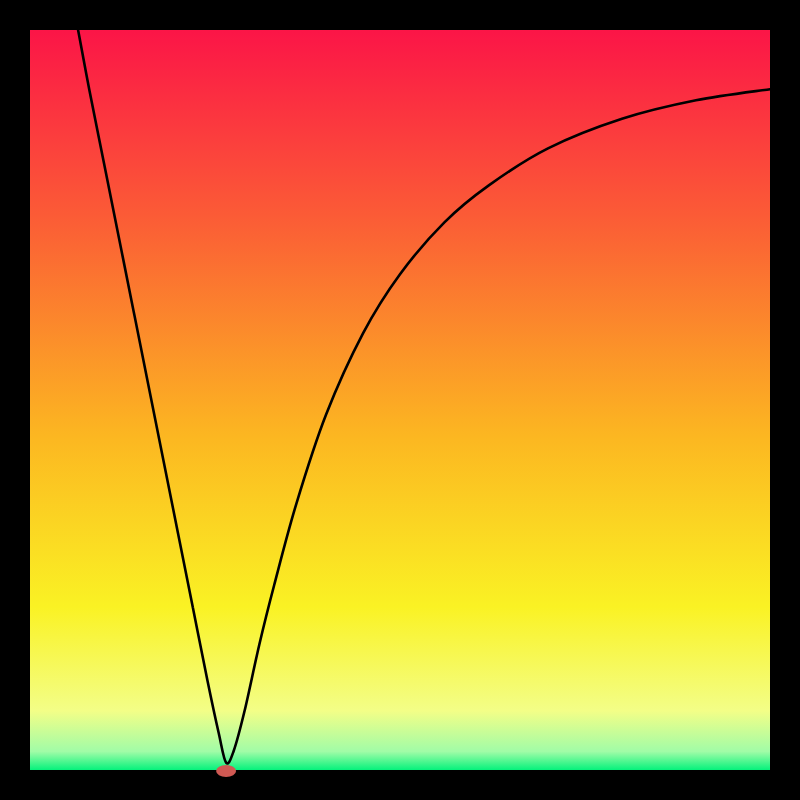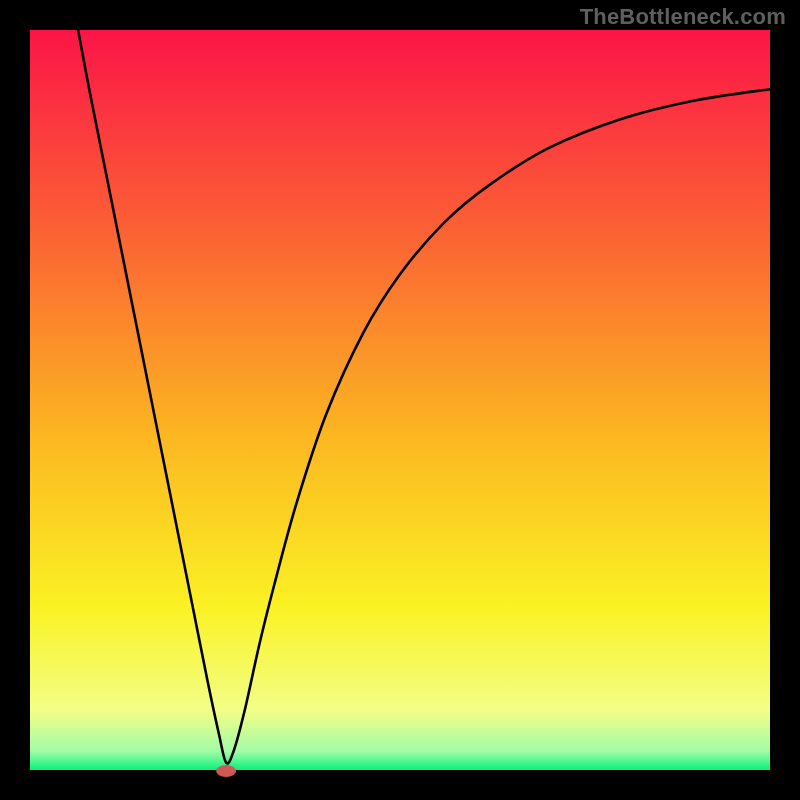--- a/index.html
+++ b/index.html
@@ -26,21 +26,20 @@
     letter-spacing: 0.2px;
   }
   svg {
     display: block;
   }
 </style>
 </head>
 <body>
 
 <div class="frame">
-  <div class="watermark">TheBottleneck.com</div>
   <svg id="chart-svg" width="800" height="800" viewBox="0 0 800 800">
     <defs>
       <linearGradient id="bg-grad" x1="0" y1="0" x2="0" y2="1">
           <stop offset="0%" stop-color="#fb1547"></stop>
           <stop offset="25%" stop-color="#fb5b36"></stop>
           <stop offset="55.00000000000001%" stop-color="#fcb721"></stop>
           <stop offset="78%" stop-color="#faf224"></stop>
           <stop offset="92%" stop-color="#f3fe87"></stop>
           <stop offset="97.5%" stop-color="#a1fca7"></stop>
           <stop offset="100%" stop-color="#05f27c"></stop>

